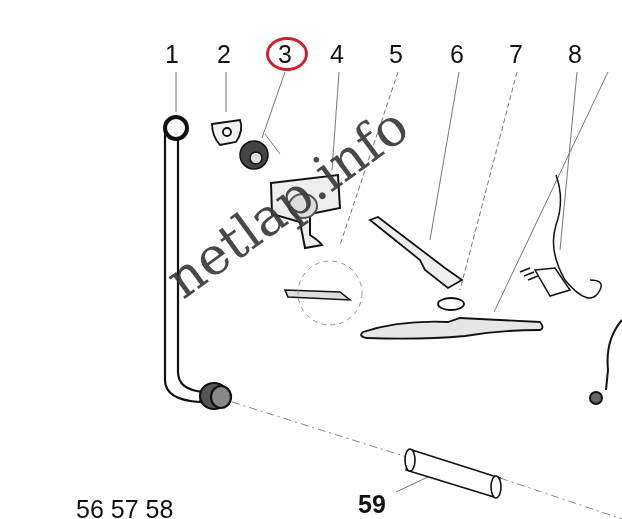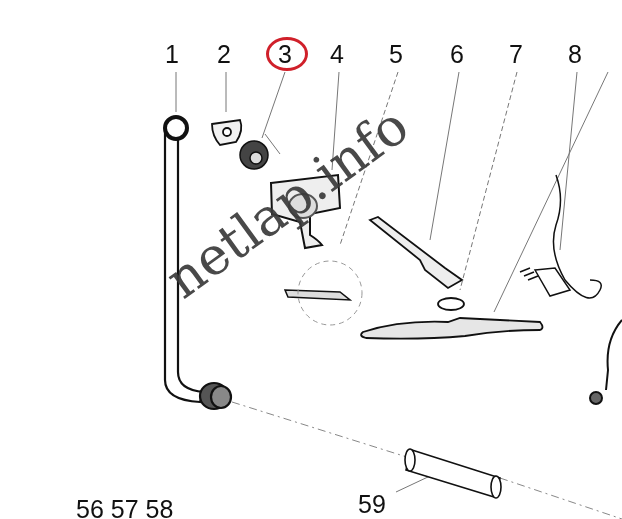--- a/index.html
+++ b/index.html
@@ -92,16 +92,16 @@
   <span class="label" style="left:217px;top:42px;">2</span>
   <span class="label" style="left:278px;top:42px;">3</span>
   <div class="callout-3"></div>
   <span class="label" style="left:330px;top:42px;">4</span>
   <span class="label" style="left:389px;top:42px;">5</span>
   <span class="label" style="left:450px;top:42px;">6</span>
   <span class="label" style="left:509px;top:42px;">7</span>
   <span class="label" style="left:568px;top:42px;">8</span>
 
   <span class="label" style="left:76px;top:497px;">56 57 58</span>
-  <span class="label" style="left:358px;top:492px;">59</span>
+  <span class="label" style="left:358px;top:492px;font-weight:bold;">59</span>
 
   <span class="watermark">netlap.info</span>
 </div>
 
 </body></html>

